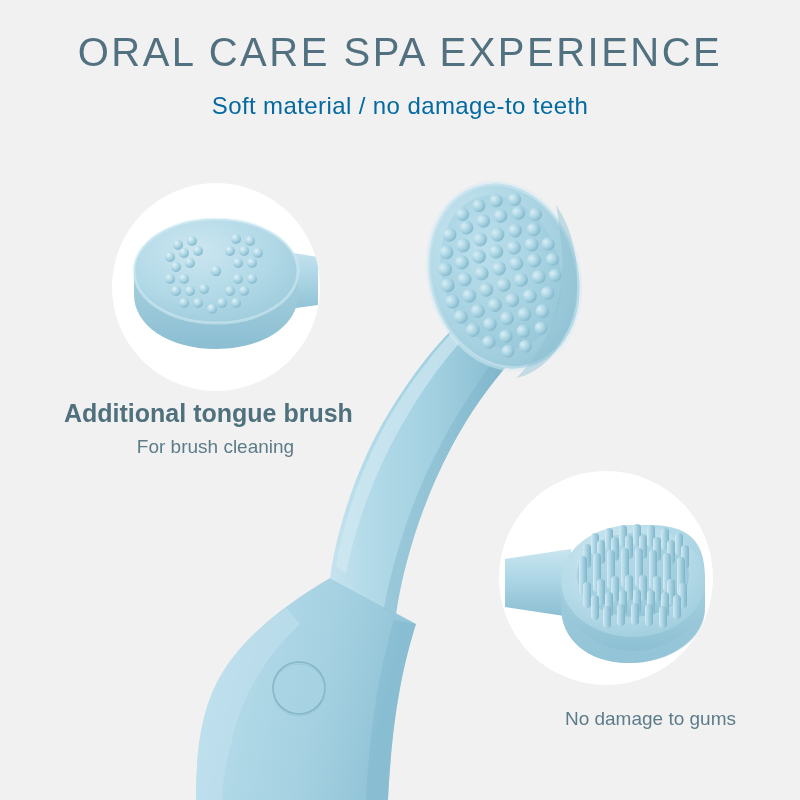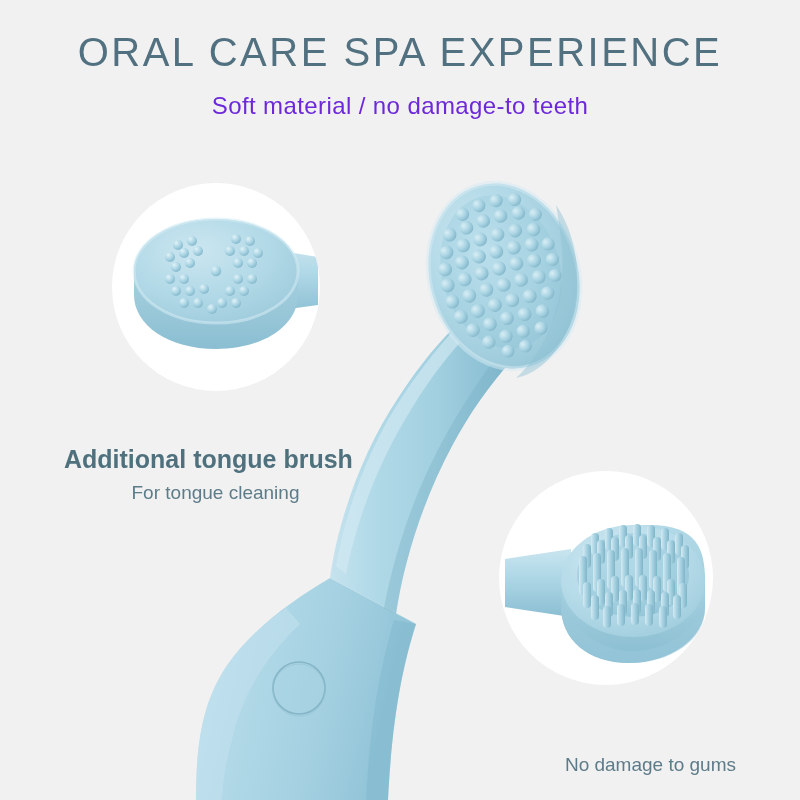--- a/index.html
+++ b/index.html
@@ -30,26 +30,26 @@
     white-space: nowrap;
   }
   .subhead {
     position: absolute;
     top: 92px;
     left: 0;
     width: 800px;
     text-align: center;
     font-size: 24px;
     letter-spacing: 0.4px;
-    color: #6d28d9;
+    color: #0369a1;
     font-weight: 400;
     white-space: nowrap;
   }
 
-  .callout { position: absolute; margin-top: 46px; }
+  .callout { position: absolute; }
   .callout .c-title {
     font-size: 25px;
     font-weight: bold;
     color: #4f717e;
     white-space: nowrap;
     line-height: 1.1;
   }
   .callout .c-sub {
     font-size: 19px;
     font-weight: 400;
@@ -433,20 +433,20 @@
         </g>
       </g>
 
       <path d="M62 126 C 72 158, 100 180, 134 180 C 170 180, 198 158, 206 128
                L 206 138 C 206 170, 170 192, 132 192 C 90 192, 62 168, 62 136 Z" fill="#9ac9da" opacity="0.55"></path>
     </svg>
   </div>
 
   <div class="callout" id="callout-tongue">
     <div class="c-title">Additional tongue brush</div>
-    <div class="c-sub">For tongue cleaning</div>
+    <div class="c-sub">For brush cleaning</div>
   </div>
 
   <div class="callout" id="callout-silicone">
     <div class="c-sub">No damage to gums</div>
   </div>
 
 </div>
 
 </body></html>

